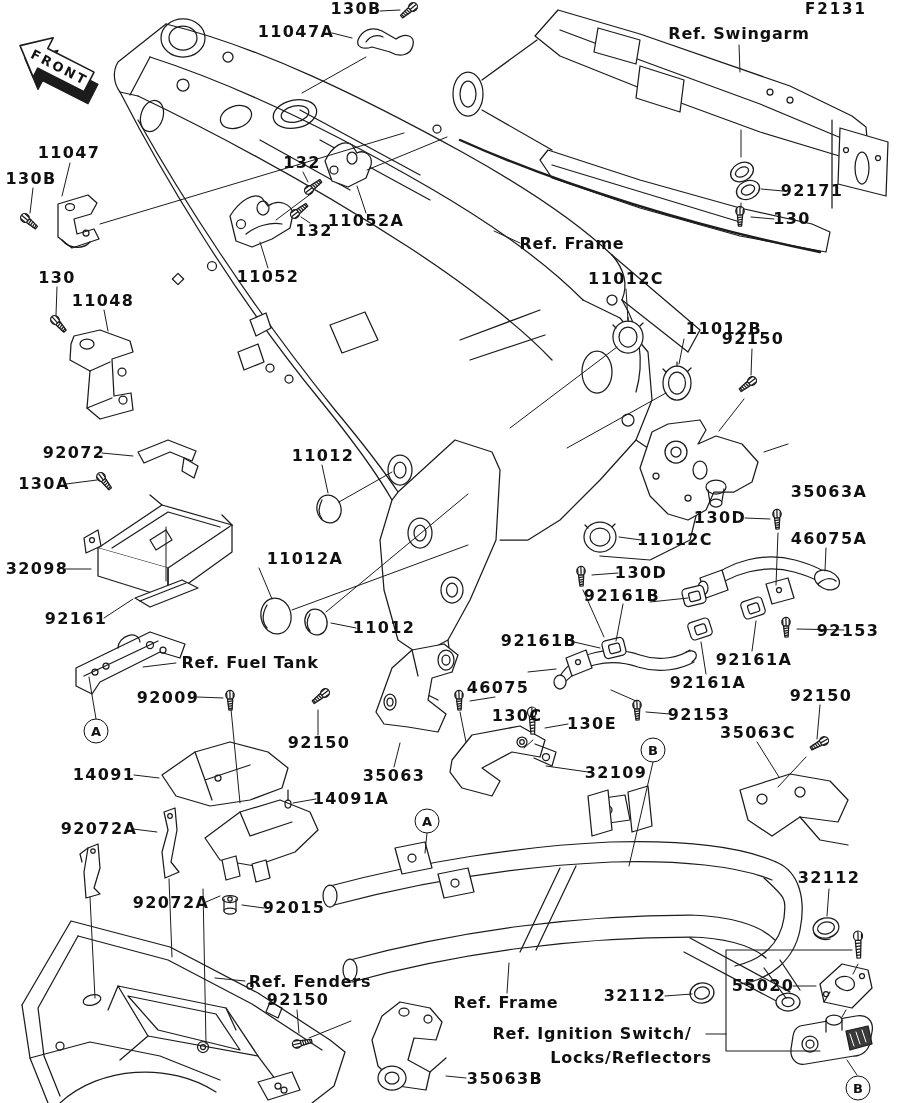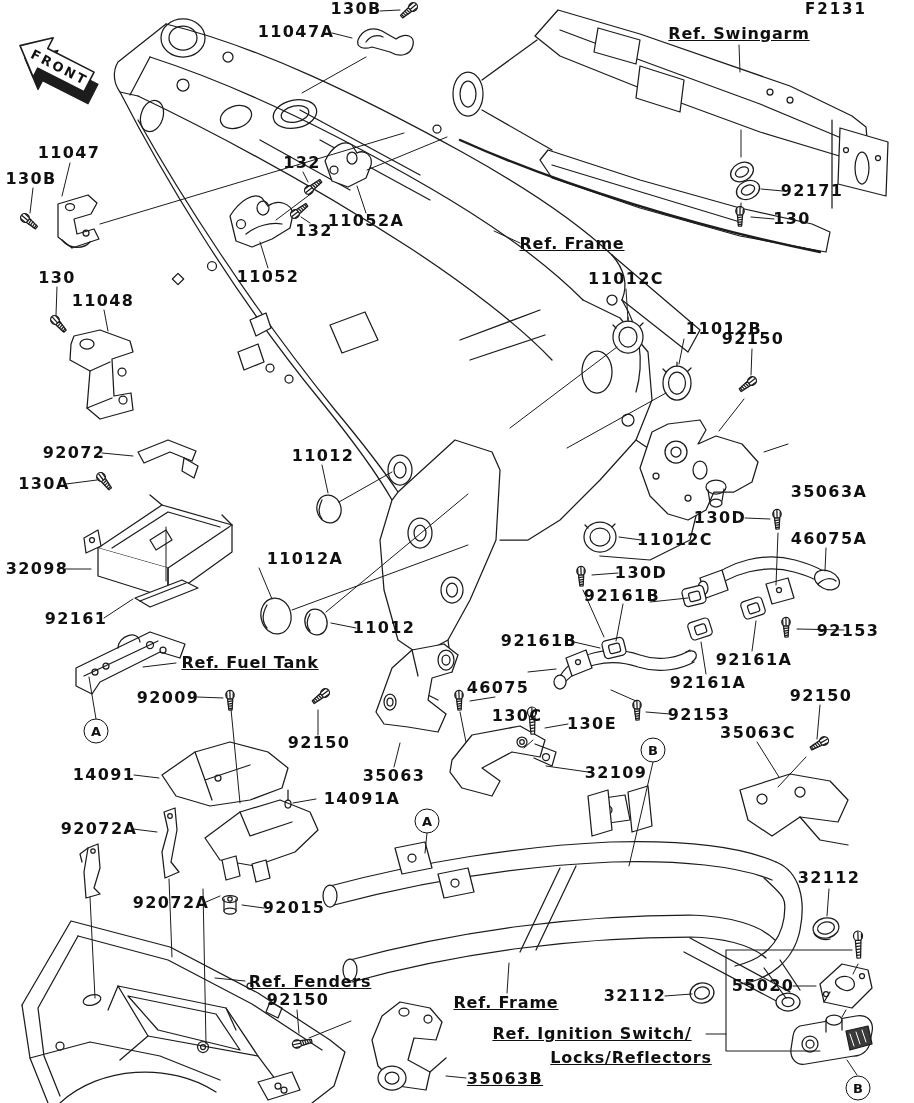--- a/index.html
+++ b/index.html
@@ -2,21 +2,21 @@
 <html><head>
 <meta charset="utf-8">
 <style>
   html,body{margin:0;padding:0;background:#e8e8e8;}
   .stage{position:relative;width:914px;height:1103px;background:#ffffff;overflow:hidden;
          font-family:"DejaVu Sans",sans-serif;}
   .stage svg{position:absolute;left:0;top:0;}
   #labels-layer{position:absolute;left:0;top:0;width:100%;height:100%;pointer-events:none;}
   .plabel{position:absolute;transform:translate(-50%,-50%);font-weight:bold;font-size:16px;
           letter-spacing:1.4px;color:#101010;white-space:nowrap;line-height:1;}
-  .plabel.ref{letter-spacing:0.8px;text-decoration:underline;}
+  .plabel.ref{letter-spacing:0.8px;}
   .fig-code{position:absolute;transform:translate(-50%,-50%);font-weight:bold;font-size:15px;
             letter-spacing:2px;color:#101010;}
   .callout{position:absolute;transform:translate(-50%,-50%);width:23px;height:23px;border:1.7px solid #101010;
            border-radius:50%;display:flex;align-items:center;justify-content:center;
            font-weight:bold;font-size:13px;color:#101010;background:#fff;}
 </style>
 </head>
 <body>
 
 <div class="stage">
@@ -532,32 +532,32 @@
       <div class="plabel" style="left: 848px; top: 631px;">92153</div>
       <div class="plabel" style="left: 517px; top: 716px;">130C</div>
       <div class="plabel" style="left: 699px; top: 715px;">92153</div>
       <div class="plabel" style="left: 821px; top: 696px;">92150</div>
       <div class="plabel" style="left: 592px; top: 724px;">130E</div>
       <div class="plabel" style="left: 758px; top: 733px;">35063C</div>
       <div class="plabel" style="left: 319px; top: 743px;">92150</div>
       <div class="plabel" style="left: 394px; top: 776px;">35063</div>
       <div class="plabel" style="left: 616px; top: 773px;">32109</div>
       <div class="plabel" style="left: 104px; top: 775px;">14091</div>
-      <div class="plabel" style="left: 351px; top: 799px; margin-left: 11px;">14091A</div>
+      <div class="plabel" style="left: 351px; top: 799px;">14091A</div>
       <div class="plabel" style="left: 99px; top: 829px;">92072A</div>
       <div class="plabel" style="left: 829px; top: 878px;">32112</div>
       <div class="plabel" style="left: 171px; top: 903px;">92072A</div>
       <div class="plabel" style="left: 294px; top: 908px;">92015</div>
       <div class="plabel ref" style="left: 310px; top: 982px;">Ref. Fenders</div>
       <div class="plabel" style="left: 298px; top: 1000px;">92150</div>
       <div class="plabel" style="left: 635px; top: 996px;">32112</div>
       <div class="plabel ref" style="left: 506px; top: 1003px;">Ref. Frame</div>
       <div class="plabel" style="left: 763px; top: 986px;">55020</div>
       <div class="plabel ref" style="left: 592px; top: 1034px;">Ref. Ignition Switch/</div>
       <div class="plabel ref" style="left: 615px; top: 1058px; margin-left: 16px;">Locks/Reflectors</div>
-      <div class="plabel" style="left: 505px; top: 1079px; text-decoration: underline;">35063B</div>
+      <div class="plabel" style="left: 505px; top: 1079px;">35063B</div>
       <div class="callout" style="left: 96px; top: 731px;">A</div>
       <div class="callout" style="left: 427px; top: 821px;">A</div>
       <div class="callout" style="left: 653px; top: 750px;">B</div>
       <div class="callout" style="left: 858px; top: 1088px;">B</div>
     </div>
 
 </div>
 
 </body></html>

